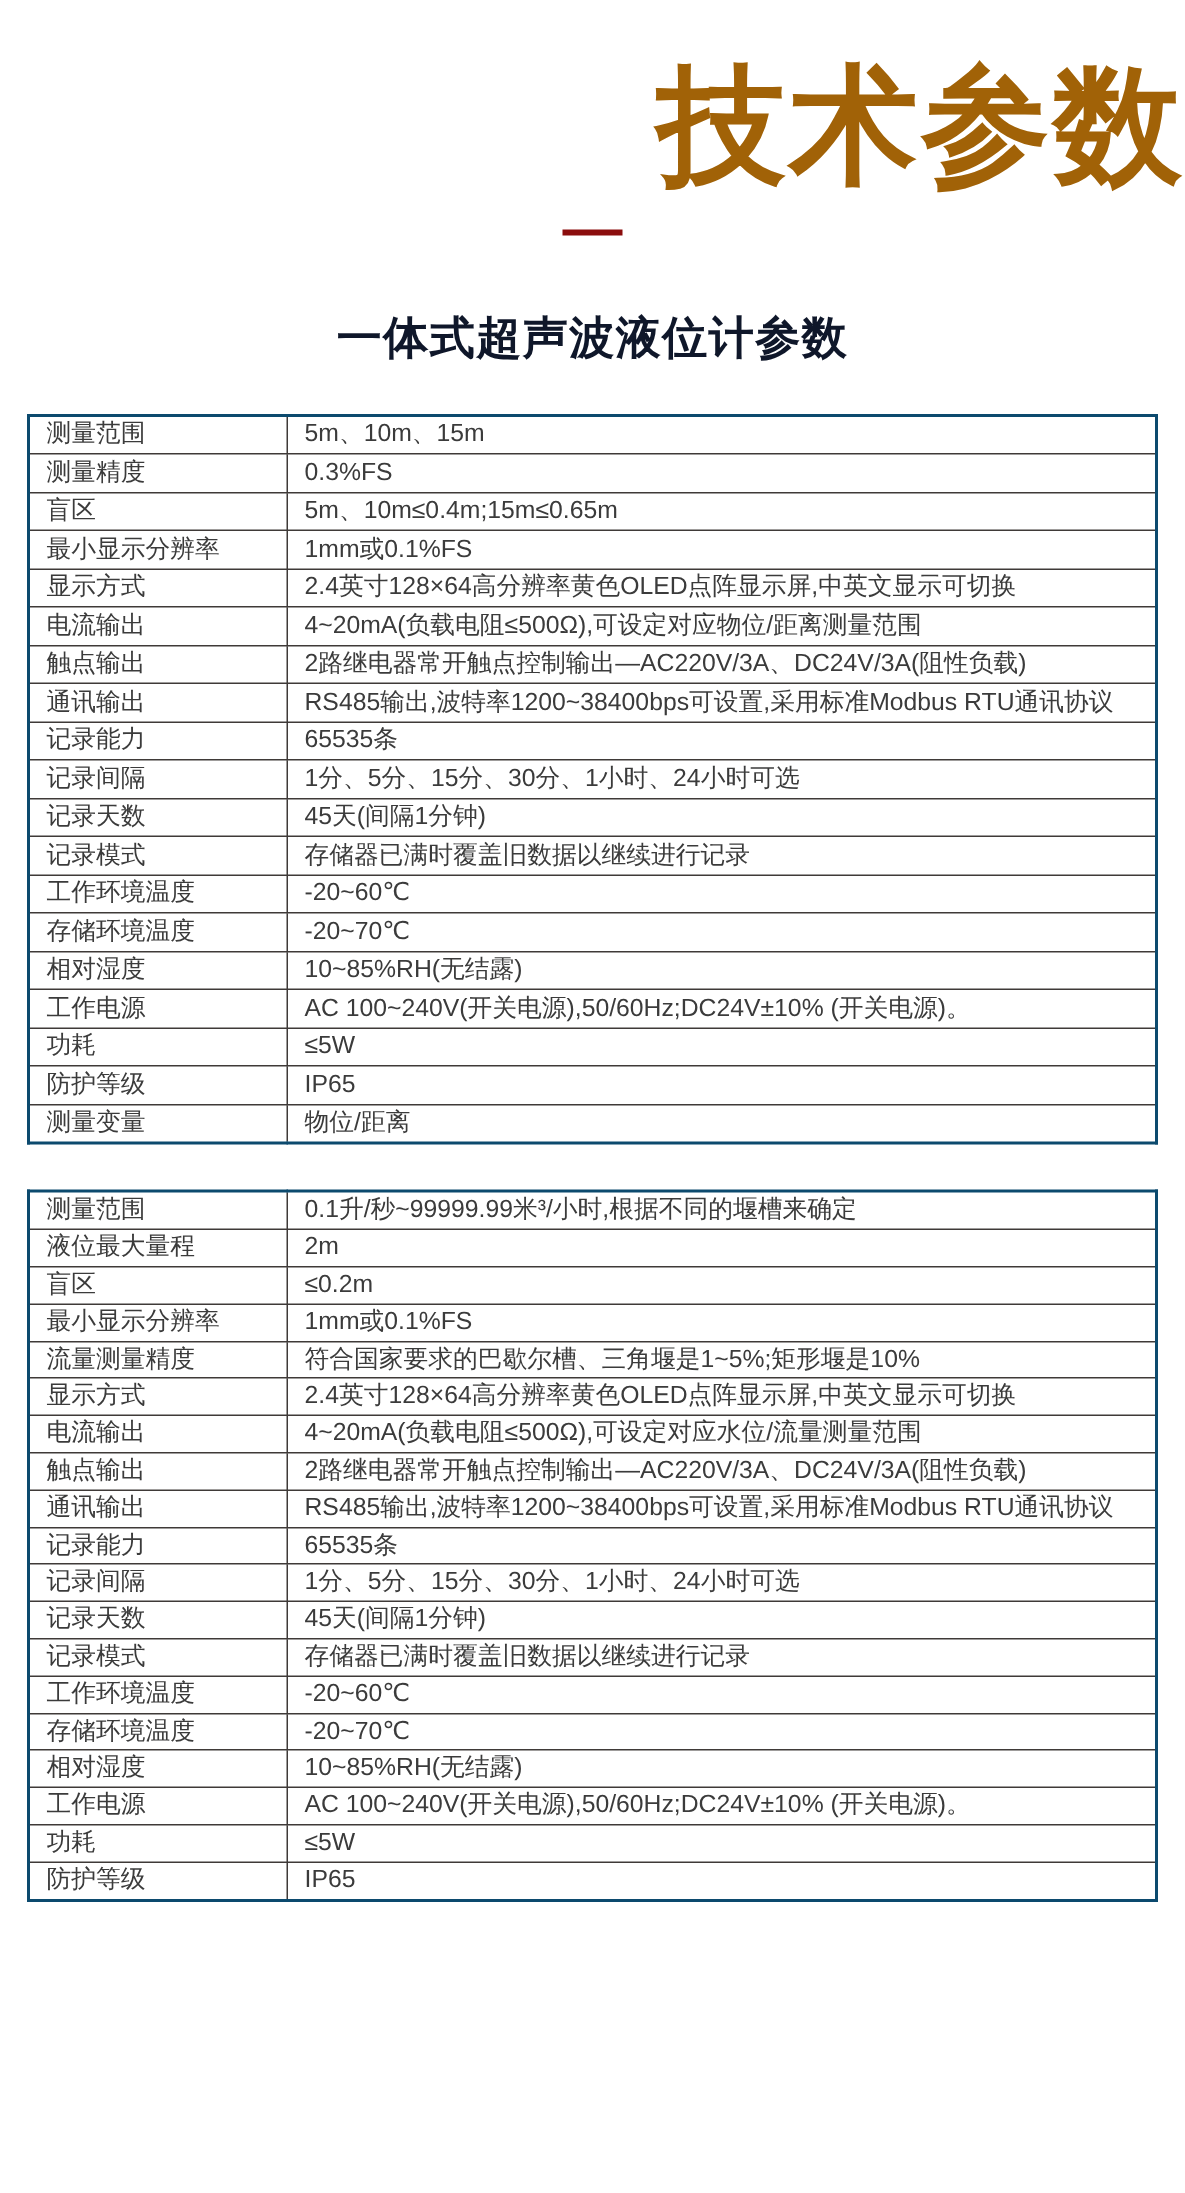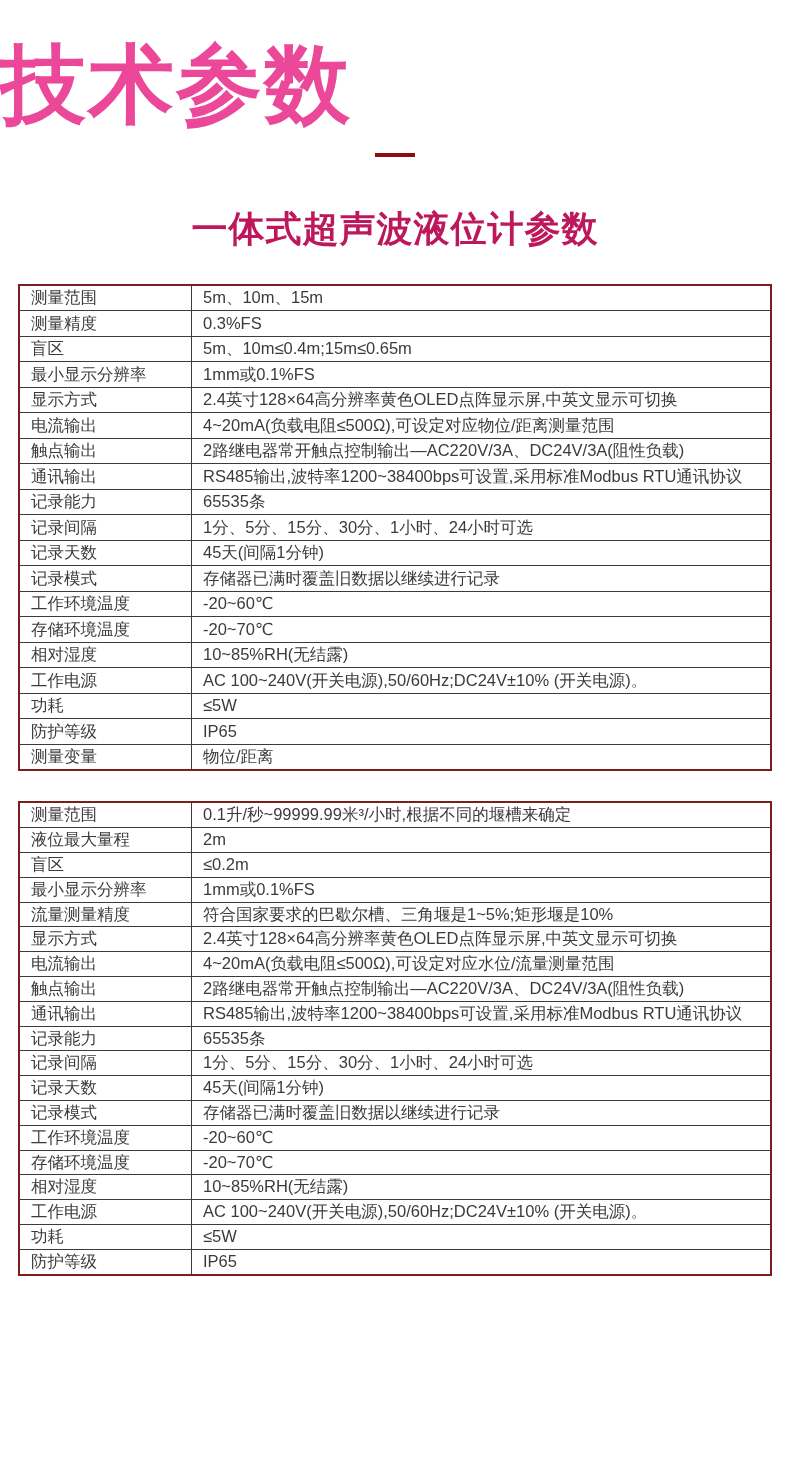--- a/index.html
+++ b/index.html
@@ -11,49 +11,49 @@
   .page {
     width: 790px;
     min-height: 1462px;
     margin: 0 auto;
     background: #ffffff;
     box-sizing: border-box;
     padding-top: 38px;
   }
   .page-title {
     margin: 0;
-    text-align: left;
+    text-align: right;
     font-size: 86px;
     line-height: 1.08;
     font-weight: 900;
-    color: #ec4899;
+    color: #a16207;
     letter-spacing: 2px;
   }
   .title-underline {
     width: 40px;
     height: 4px;
     margin: 22px auto 0 auto;
     background: #8b0d0d;
   }
   .section-heading {
     margin: 0;
     text-align: center;
-    font-size: 36px;
+    font-size: 30px;
     font-weight: 700;
-    color: #be185d;
+    color: #0f172a;
     letter-spacing: 1px;
   }
   .heading-1 { margin-top: 48px; }
   .heading-2 { margin-top: 56px; }
   .spec-table {
     width: 754px;
     margin: 30px auto 0 auto;
     border-collapse: collapse;
     table-layout: fixed;
-    border: 2px solid #7f1d1d;
+    border: 2px solid #0c4a6e;
   }
   .spec-table td {
     border: 1px solid #3f3a38;
     font-size: 16.5px;
     color: #3b3b3b;
     padding: 2px 10px 2px 11px;
     white-space: nowrap;
     overflow: hidden;
     vertical-align: middle;
     line-height: 1.2;

